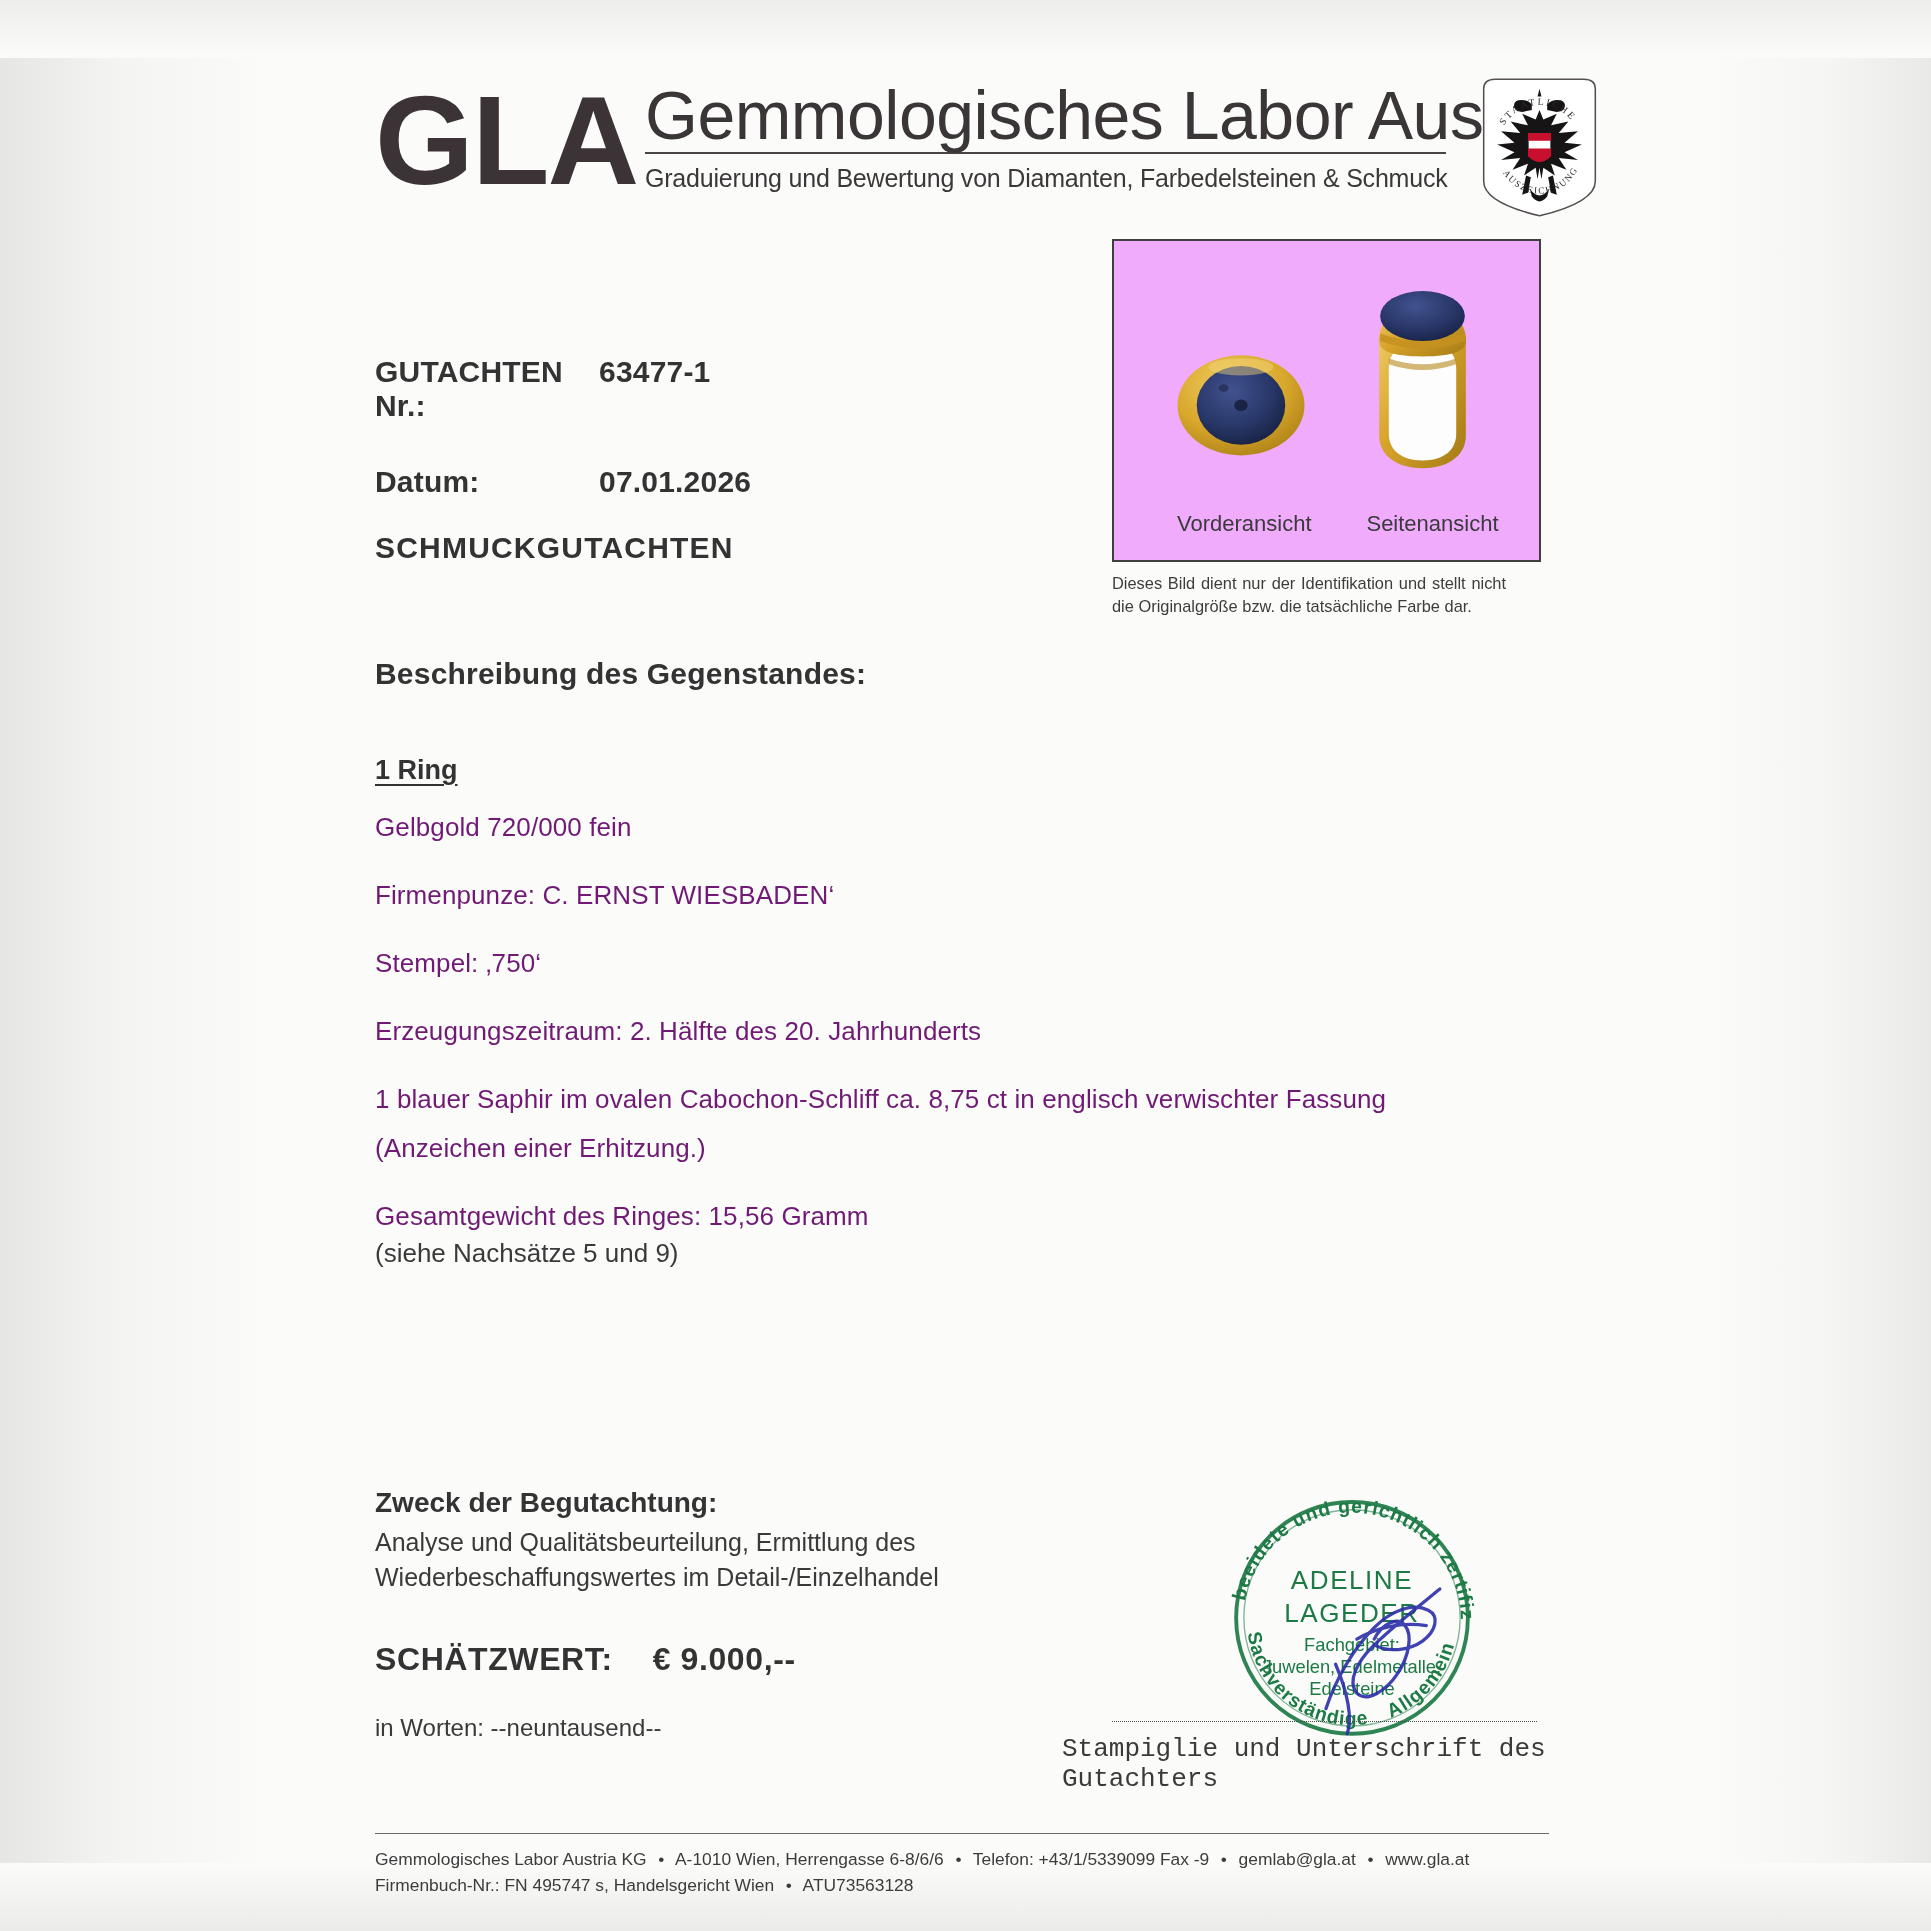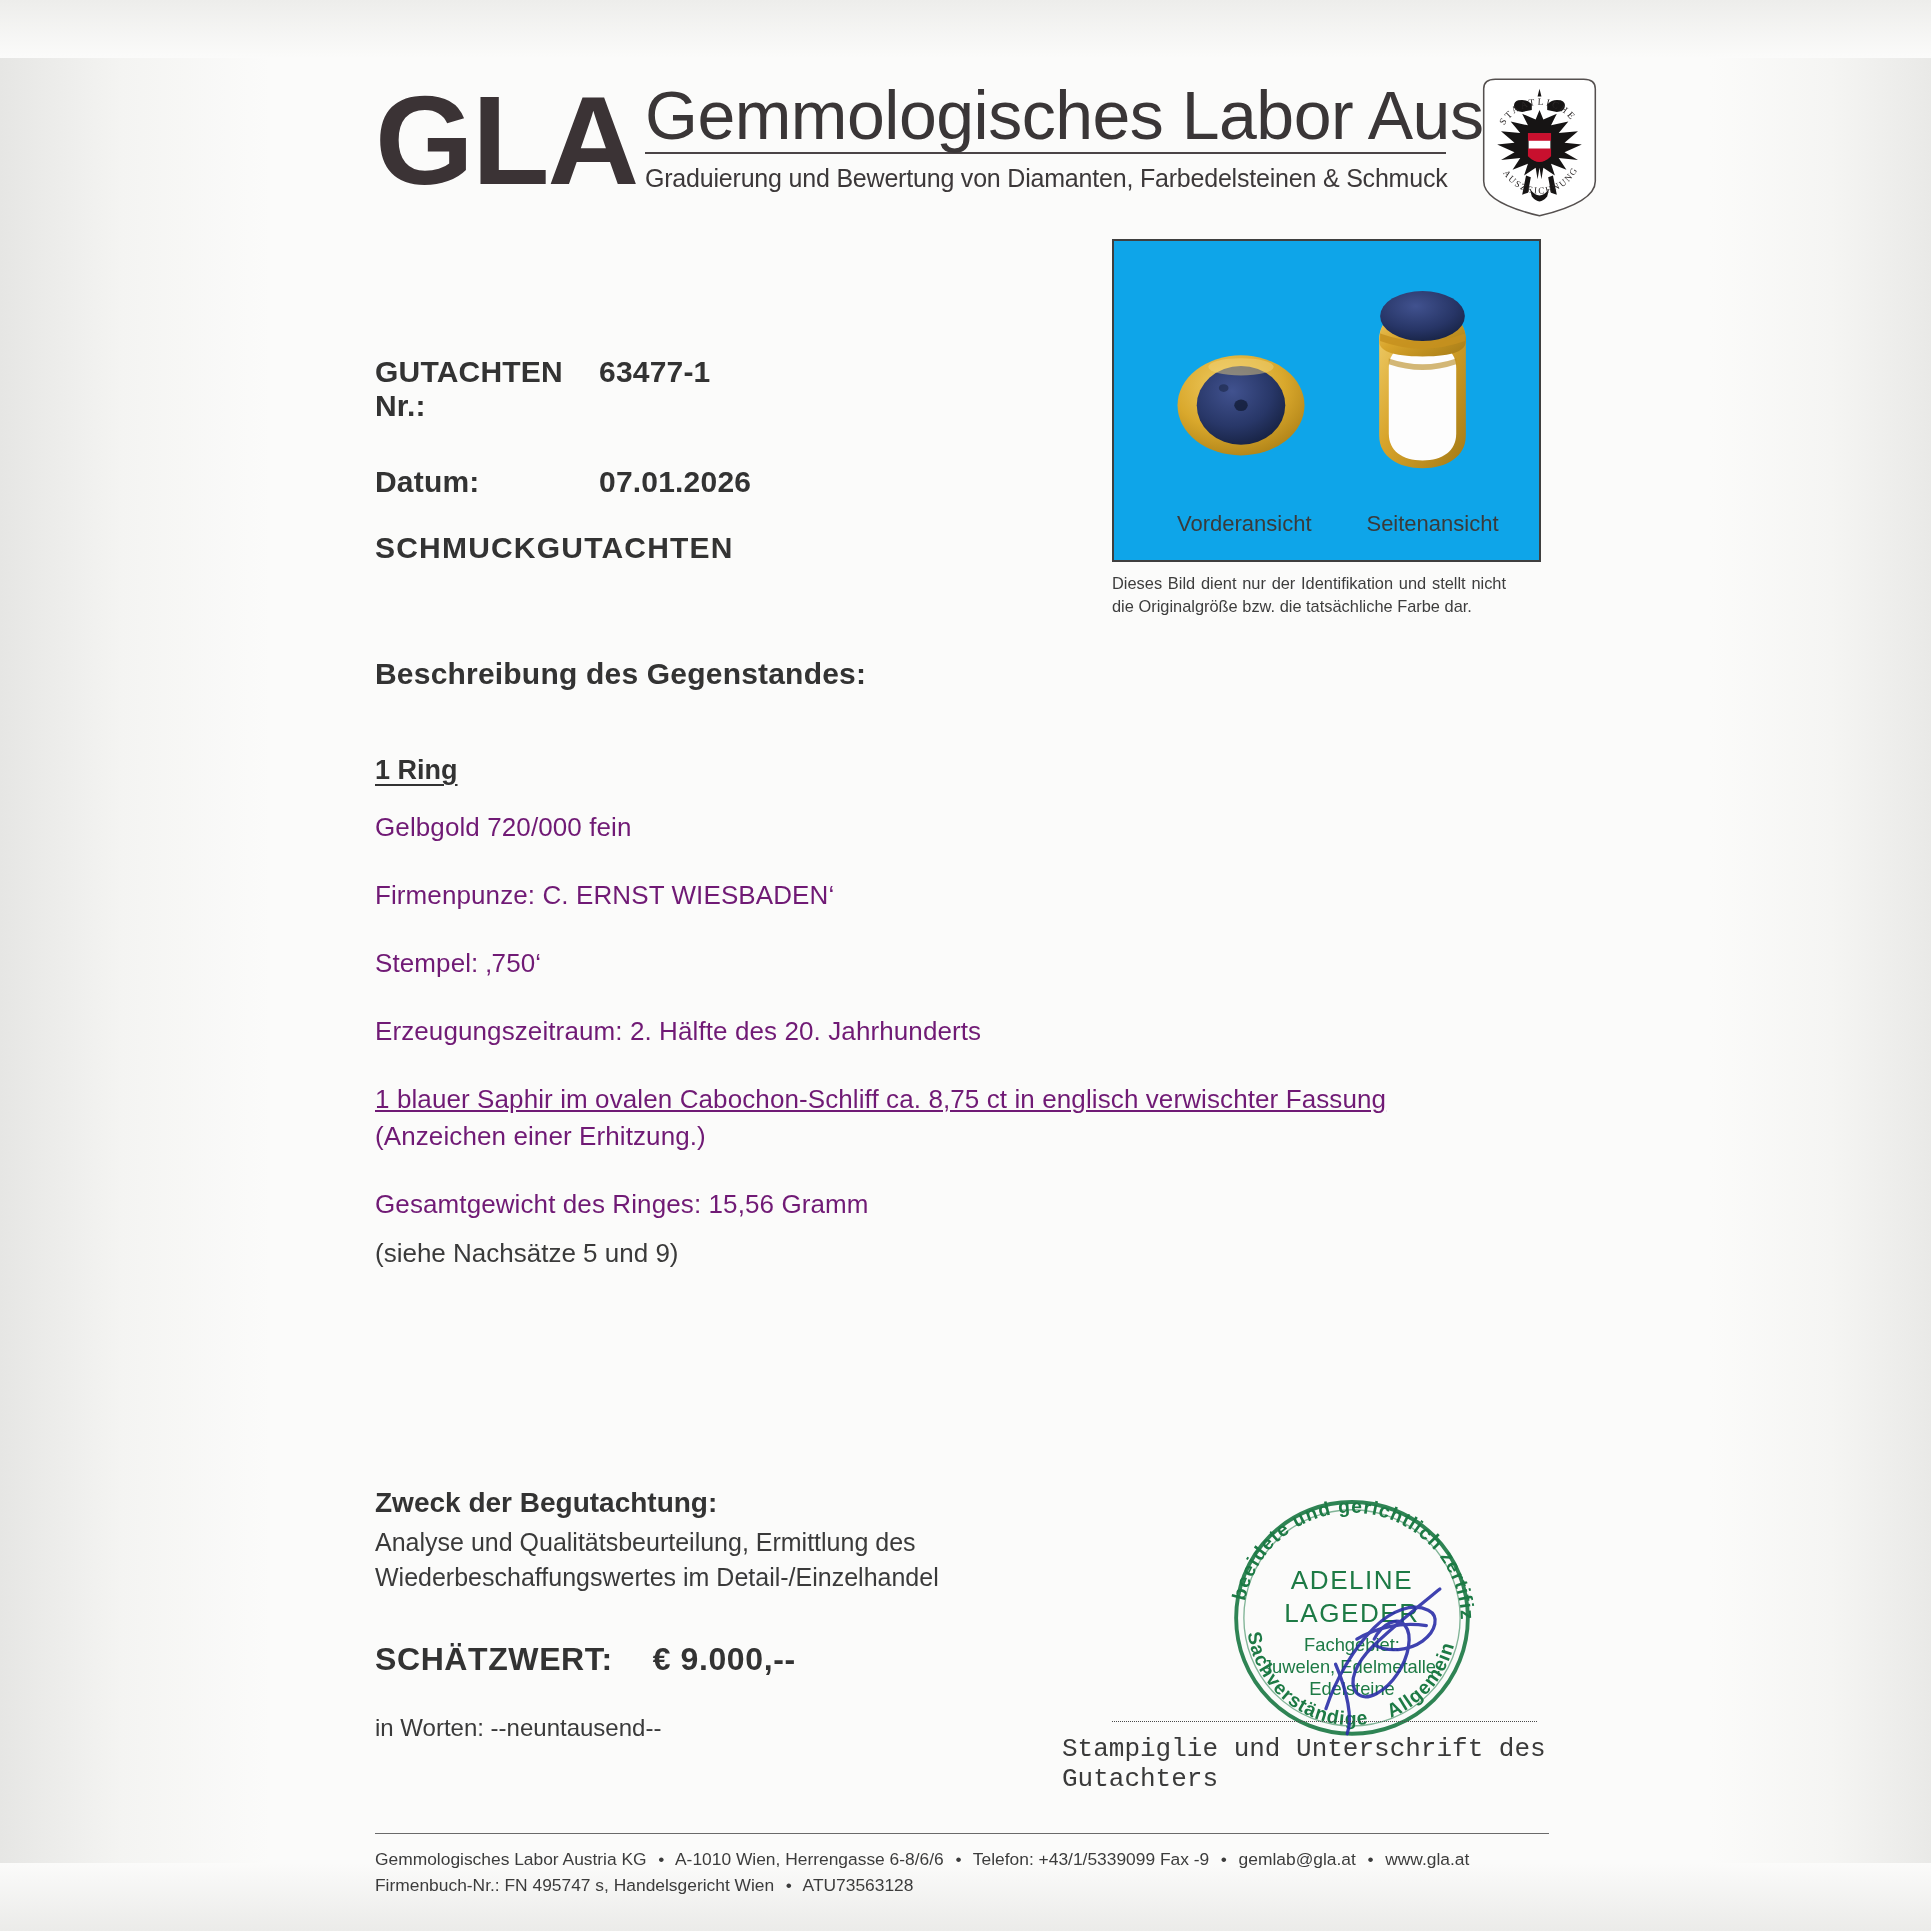--- a/index.html
+++ b/index.html
@@ -137,21 +137,21 @@
   }
 
   
   .photo-box {
     position: absolute;
     left: 1112px;
     top: 239px;
     width: 425px;
     height: 319px;
     border: 2.9px solid #3f3f3f;
-    background: #0ea5e9;
+    background: #f0abfc;
     overflow: hidden;
   }
   .ring-front {
     position: absolute;
     left: 50px;
     top: 97px;
     width: 154px;
     height: 127px;
   }
   .ring-side {
@@ -208,21 +208,21 @@
     top: 809px;
     width: 1081px;
   }
   .desc p {
     margin: 0 0 31px 0;
     font-size: 26px;
     line-height: 37px;
     color: #701a75;
     letter-spacing: 0.1px;
   }
-  .desc p.tight { margin-bottom: 0; text-decoration: underline; }
+  .desc p.tight { margin-bottom: 12px; }
   .note-line {
     position: absolute;
     left: 375px;
     top: 1238px;
     font-size: 26px;
     color: #3a3a3a;
   }
 
   
   .purpose {

